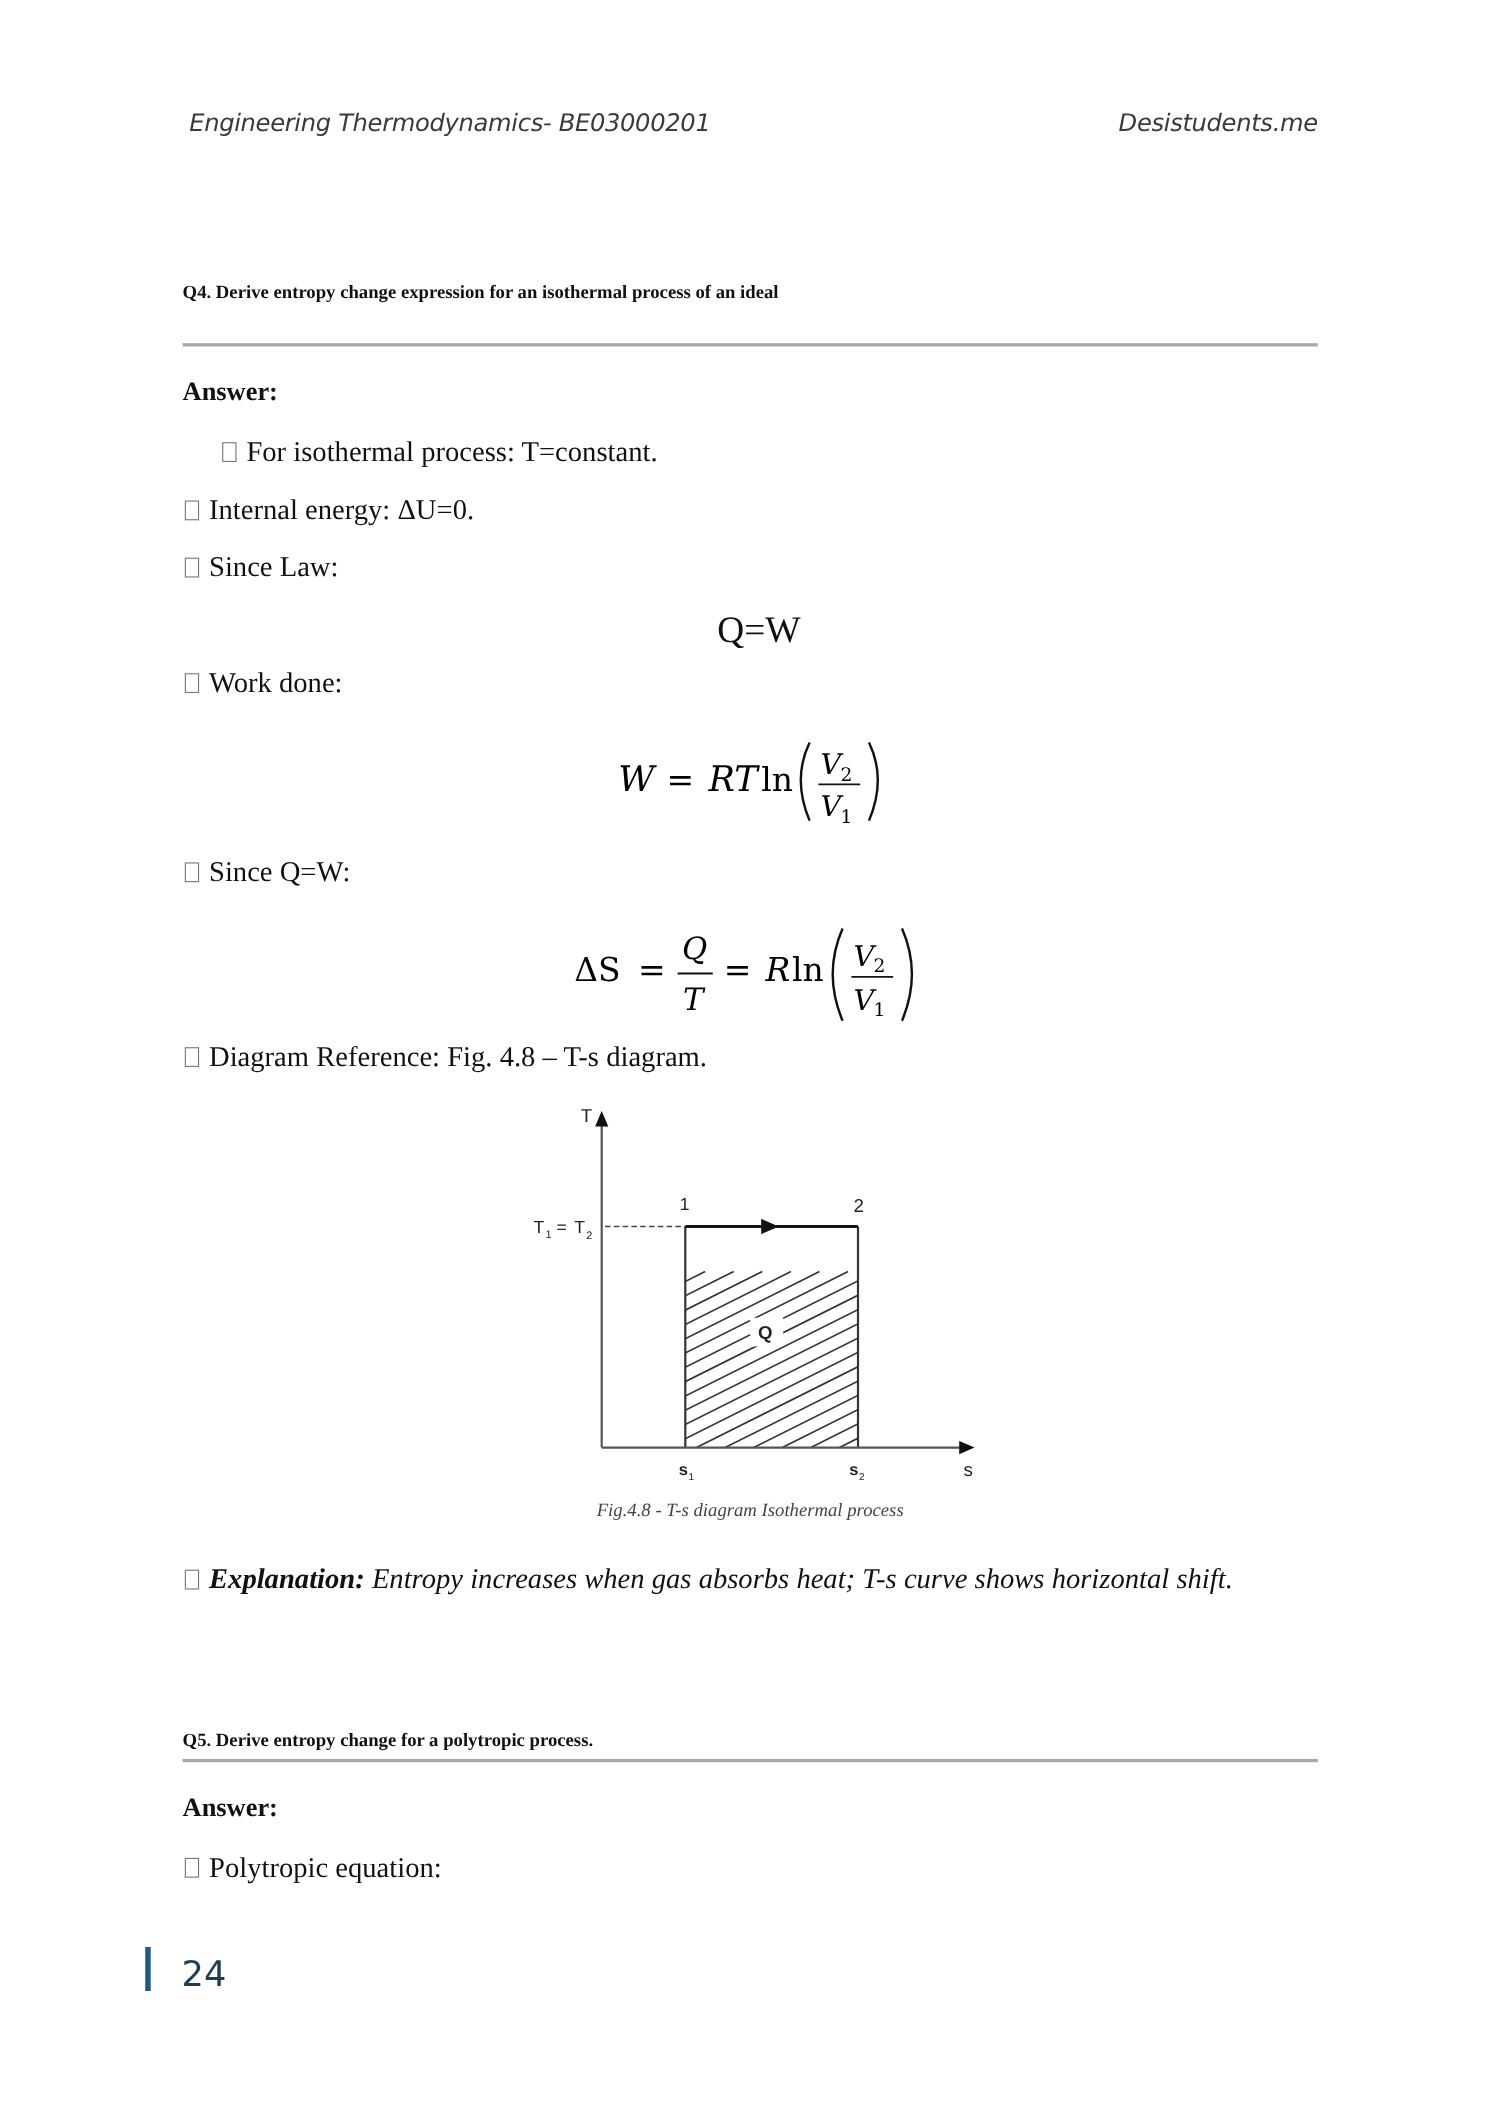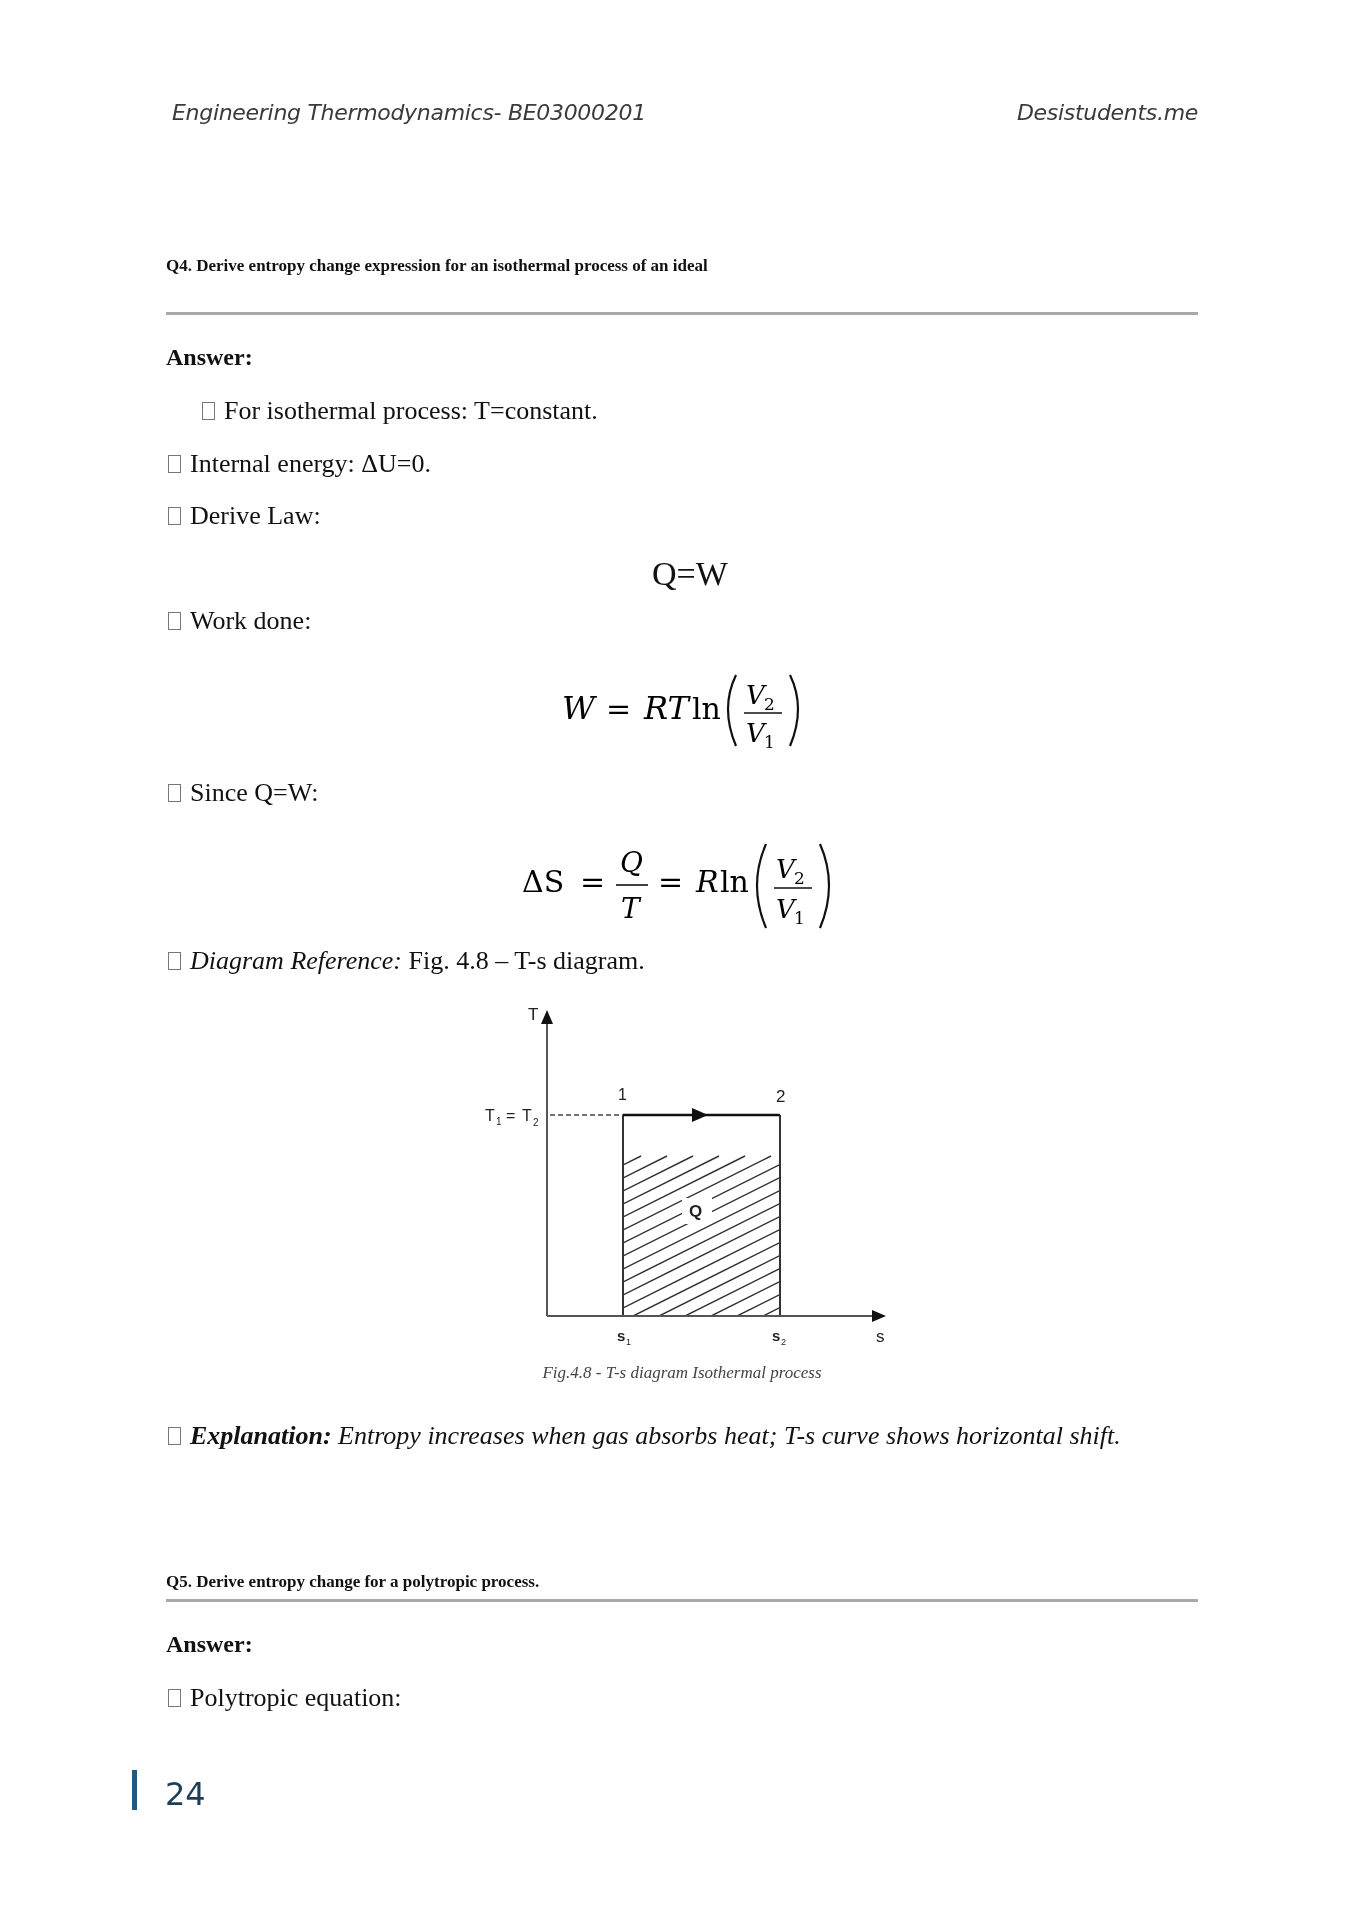--- a/index.html
+++ b/index.html
@@ -29,21 +29,21 @@
 
 <div class="abs answer" style="left:166px; top:344px;">Answer:</div>
 
 <div class="abs item" style="left:168px; top:396px;margin-left:34px;">
   <span class="box"></span><span>For isothermal process: T=constant.</span>
 </div>
 <div class="abs item" style="left:168px; top:449px;">
   <span class="box"></span><span>Internal energy: ΔU=0.</span>
 </div>
 <div class="abs item" style="left:168px; top:501px;">
-  <span class="box"></span><span>Derive Law:</span>
+  <span class="box"></span><span>Since Law:</span>
 </div>
 
 <div class="abs center-eq" style="left:652px; top:555px;">Q=W</div>
 
 <div class="abs item" style="left:168px; top:606px;">
   <span class="box"></span><span>Work done:</span>
 </div>
 
 <svg class="abs" style="left:550px; top:660px;" width="290" height="100">
   <text class="math" x="12" y="59" font-size="32" font-style="italic">W</text>
@@ -75,21 +75,21 @@
   <path d="M256 14 Q238 55 256 98" stroke="#111" stroke-width="2.2" fill="none"></path>
   <text class="math" x="266" y="48" font-size="26" font-style="italic">V</text>
   <text class="math" x="284" y="54" font-size="17">2</text>
   <line x1="264" y1="58" x2="302" y2="58" stroke="#111" stroke-width="1.6"></line>
   <text class="math" x="266" y="88" font-size="26" font-style="italic">V</text>
   <text class="math" x="284" y="94" font-size="17">1</text>
   <path d="M310 14 Q328 55 310 98" stroke="#111" stroke-width="2.2" fill="none"></path>
 </svg>
 
 <div class="abs item" style="left:168px; top:946px;">
-  <span class="box"></span><span style="font-style:italic;margin-top:48px;">Diagram Reference:</span><span> Fig. 4.8 – T-s diagram.</span>
+  <span class="box"></span><span style="margin-top:48px;">Diagram Reference:</span><span> Fig. 4.8 – T-s diagram.</span>
 </div>
 
 <svg class="abs" style="left:470px; top:1000px;" width="440" height="400">
   <defs>
     <clipPath id="rectclip">
         <rect x="153" y="115" width="157" height="201"></rect>
       </clipPath>
   </defs>
 
   <g clip-path="url(#rectclip)" stroke="#333" stroke-width="1.5" id="hatch">

